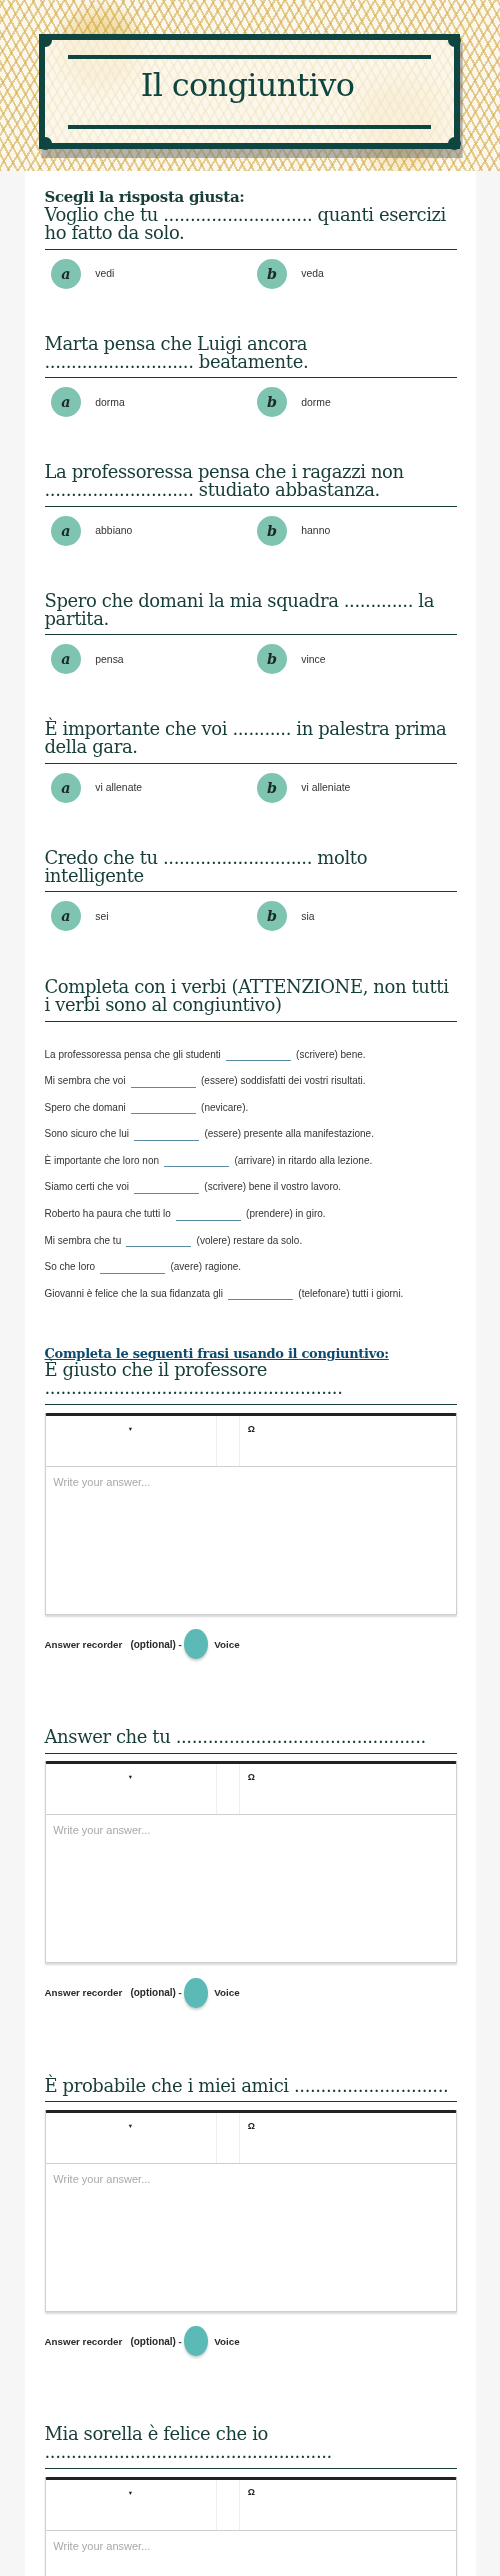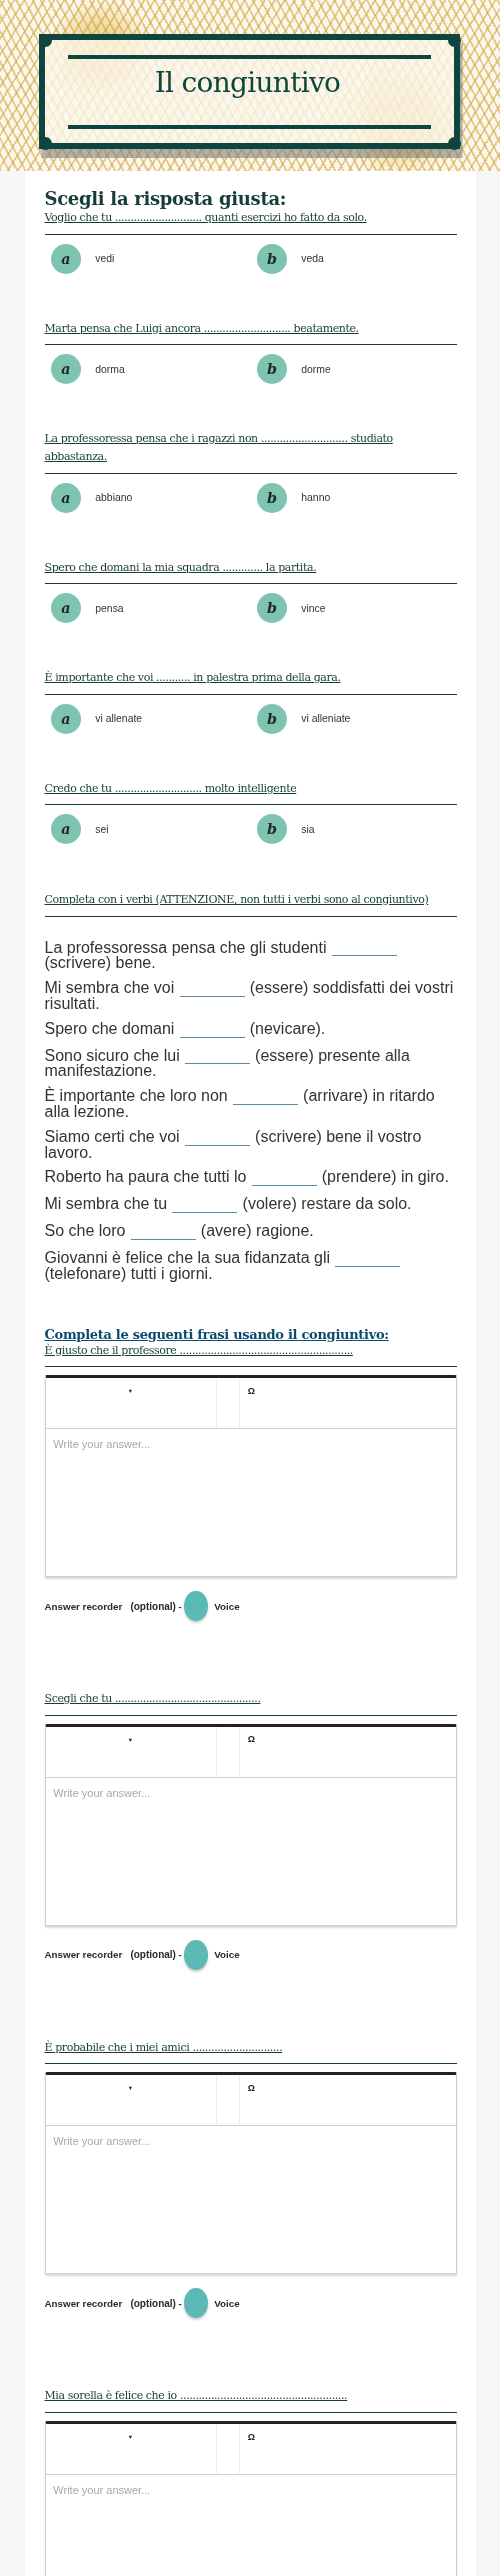--- a/index.html
+++ b/index.html
@@ -24,35 +24,35 @@
   .title-frame .corner { position: absolute; width: 13px; height: 13px; background: #0f4540; border-radius: 50%; }
   .title-frame .c-tl { left: -6.5px; top: -6.5px; }
   .title-frame .c-tr { right: -6.5px; top: -6.5px; }
   .title-frame .c-bl { left: -6.5px; bottom: -6.5px; }
   .title-frame .c-br { right: -6.5px; bottom: -6.5px; }
   .title-frame .rule { position: absolute; left: 23.4px; right: 23.4px; height: 3.9px; background: #0f4540; }
   .title-frame .rule.top { top: 15px; }
   .title-frame .rule.bot { bottom: 14.3px; }
   .title-frame h1 {
     position: absolute; left: 0; right: 4px; top: 26px; text-align: center;
-    font-family: "DejaVu Serif", serif; font-weight: normal; font-size: 28px; color: #0f4540; letter-spacing: -0.7px;
+    font-family: "DejaVu Serif", serif; font-weight: normal; font-size: 32px; color: #0f4540; letter-spacing: -0.7px;
   }
 
   .card { position: relative; width: 451px; margin: 0 0 0 25px; background: #fff; padding: 0 19.5px 46px 19.5px; min-height: 2383px; }
-  .section-title { font-size: 18px; font-weight: bold; color: #163d38; padding-top: 17px; font-family: "DejaVu Serif", serif; letter-spacing: -0.3px; }
-  .q-text { font-size: 11px; line-height: 18px; color: #163d38; font-family: "DejaVu Serif", serif; padding-bottom: 6.5px; border-bottom: 1.3px solid #163d38; letter-spacing: -0.4px; text-decoration: underline; }
+  .section-title { font-size: 15px; font-weight: bold; color: #163d38; padding-top: 17px; font-family: "DejaVu Serif", serif; letter-spacing: -0.3px; }
+  .q-text { font-size: 18px; line-height: 18px; color: #163d38; font-family: "DejaVu Serif", serif; padding-bottom: 6.5px; border-bottom: 1.3px solid #163d38; letter-spacing: -0.4px; }
   .mc-block { margin-top: 0; }
   .mc-block + .mc-block { margin-top: 46px; }
   .options { display: flex; padding-top: 9px; }
   .option { display: flex; align-items: center; width: 50%; padding-left: 6.5px; cursor: pointer; }
   .opt-badge { width: 30px; height: 30px; border-radius: 50%; background: #7ec4b0; display: flex; align-items: center; justify-content: center; font-family: "DejaVu Serif", serif; font-style: italic; font-size: 14.3px; font-weight: bold; color: #1d2a27; }
   .opt-label { margin-left: 14.3px; font-size: 10.4px; color: #333; }
 
   .fill-section { margin-top: 47px; }
-  .fill-rows { padding-top: 24px; font-size: 16px; color: #333; line-height: 13.7px; }
+  .fill-rows { padding-top: 24px; font-size: 10px; color: #333; line-height: 13.7px; }
   .fill-row { margin-bottom: 11px; }
   .blank { display: inline-block; width: 65px; height: 15.6px; vertical-align: -3.9px; border-bottom: 1px solid #5b8aa5; margin: 0 5.2px; }
 
   .open-section { margin-top: 46px; }
   .open-title { font-size: 13px; font-weight: bold; color: #0c4a6e; text-decoration: underline; font-family: "DejaVu Serif", serif; letter-spacing: -0.3px; }
   .open-block { margin-top: 0; }
   .open-block.later { margin-top: 69px; }
   .editor { margin-top: 7.8px; border: 0.7px solid #cfcfcf; border-top: 3.9px solid #222; border-radius: 2px 2px 0 0; box-shadow: 0 1.3px 2px rgba(0,0,0,0.15); }
   .toolbar { display: flex; height: 51px; border-bottom: 1.3px solid #cfcfcf; }
   .tb-dropdown { width: 171px; display: flex; justify-content: center; padding-top: 9px; font-size: 6.5px; color: #222; border-right: 0.7px solid #eee; cursor: pointer; }
@@ -202,21 +202,21 @@
       <div class="recorder">
         <span>Answer recorder</span>
         <span class="opt">(optional)</span>
         <span class="dash">-</span>
         <span class="rec-btn"></span>
         <span>Voice</span>
       </div>
     </div>
 
     <div class="open-block later">
-      <div class="q-text">Scegli che tu ...............................................</div>
+      <div class="q-text">Answer che tu ...............................................</div>
       <div class="editor">
         <div class="toolbar">
           <div class="tb-dropdown">
               <span>▾</span>
             </div>
           <div class="tb-gap"></div>
           <div class="tb-omega"><span>Ω</span></div>
         </div>
         <div class="answer-area">Write your answer...</div>
       </div>

